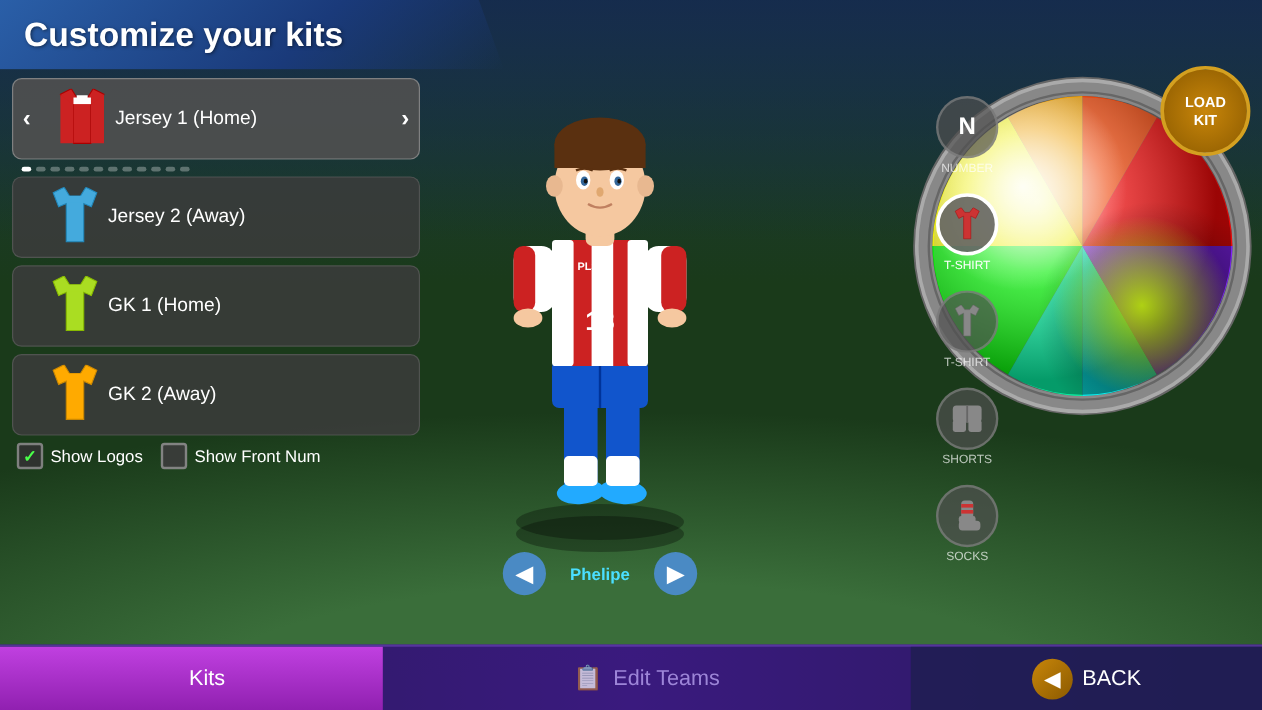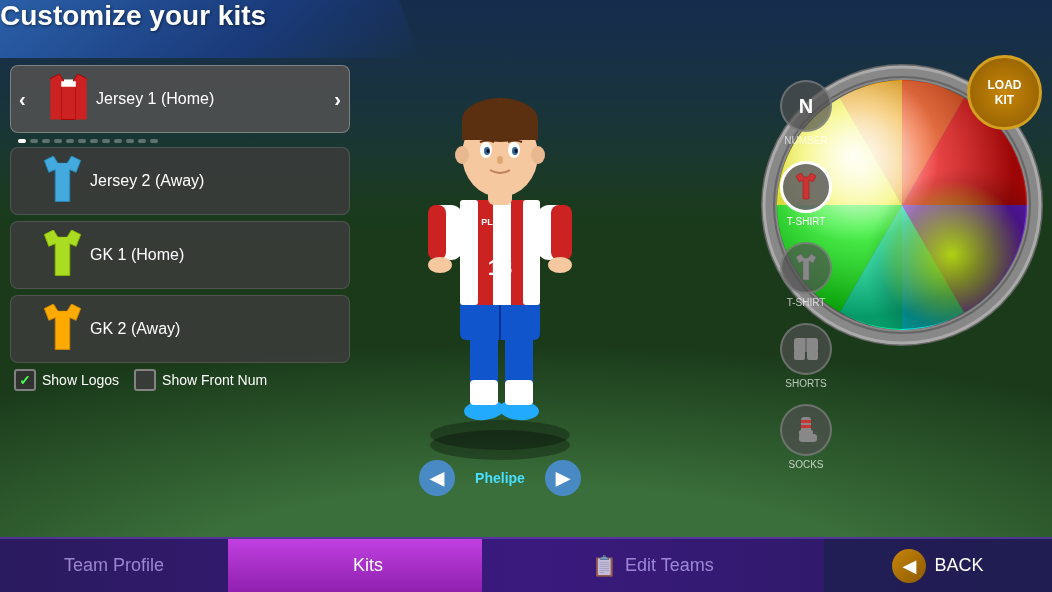--- a/index.html
+++ b/index.html
@@ -31,21 +31,22 @@
     
     .title-bar {
       position: absolute;
       top: 0;
       left: 0;
       width: 420px;
       height: 58px;
       background: linear-gradient(135deg, #2a5fa8 0%, #1a3a7a 60%, transparent 100%);
       clip-path: polygon(0 0, 95% 0, 100% 100%, 0 100%);
       display: flex;
-      align-items: flex-start;
+      align-items: center;
+      padding-left: 20px;
       z-index: 10;
     }
     .title-text {
       color: white;
       font-size: 28px;
       font-weight: bold;
       text-shadow: 1px 1px 3px rgba(0,0,0,0.5);
     }
 
     
@@ -604,23 +605,20 @@
     <stop offset="0%" stop-color="#ccff00" stop-opacity="0.8"></stop>
     <stop offset="100%" stop-color="#ccff00" stop-opacity="0"></stop>
   </radialGradient>
   <circle cx="145" cy="145" r="124" fill="url(#yellowGrad)"></circle>
 
   <circle cx="145" cy="145" r="138" fill="none" stroke="#aaa" stroke-width="3"></circle>
   <circle cx="145" cy="145" r="128" fill="none" stroke="#666" stroke-width="2"></circle>
 </svg>
 
 <div class="bottom-bar">
-  <div class="bottom-tab">
-    <span>Team Profile</span>
-  </div>
   <div class="bottom-tab active">
     <span>Kits</span>
   </div>
   <div class="bottom-tab edit-teams">
     <span class="edit-icon">📋</span>
     <span>Edit Teams</span>
   </div>
   <div class="bottom-tab back-tab">
     <div class="back-circle">◀</div>
     <span>BACK</span>

